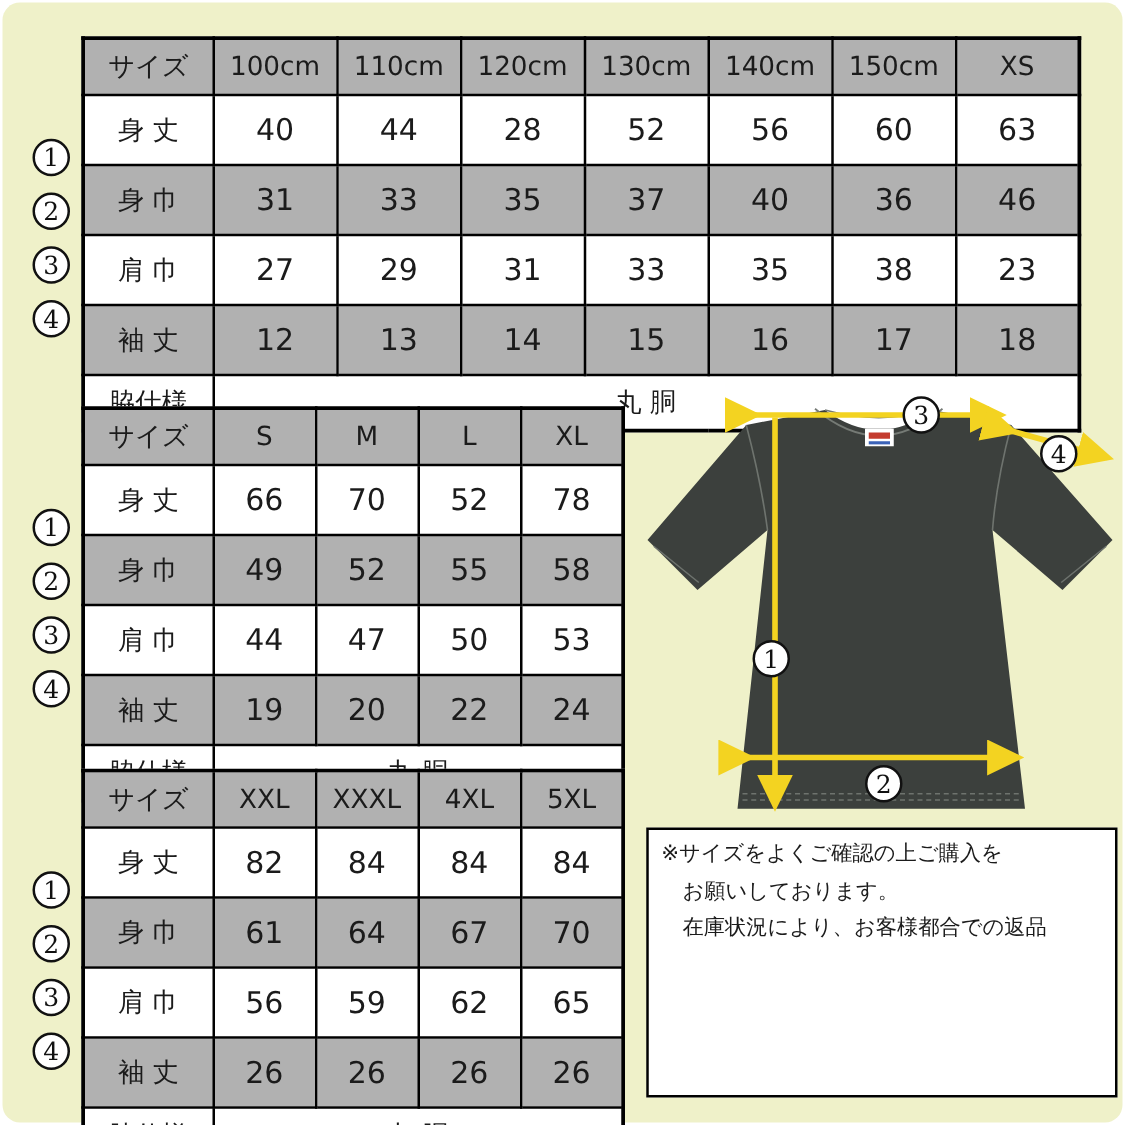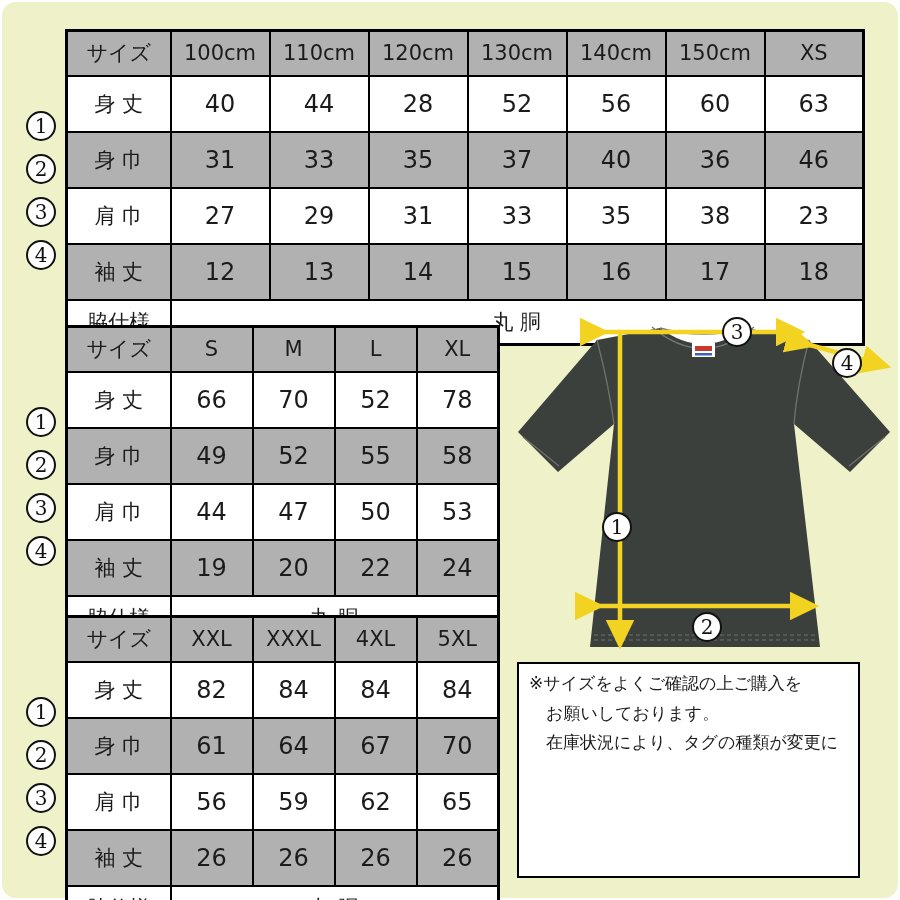--- a/index.html
+++ b/index.html
@@ -53,21 +53,21 @@
   tfoot td{background:#fff;font-size:21px;}
   
   .shirt-svg{position:absolute;left:502px;top:314px;width:400px;height:346px;}
   .shirt-markers span.circ{position:absolute;}
   .shirt-markers .circ:nth-child(1){left:602px;top:512px;}
   .shirt-markers .circ:nth-child(2){left:692px;top:612px;}
   .shirt-markers .circ:nth-child(3){left:722px;top:317px;}
   .shirt-markers .circ:nth-child(4){left:832px;top:348px;}
   
   .note{
-    position:absolute;left:517px;top:662px;width:343px;height:216px;
+    position:absolute;left:517px;top:662px;width:377px;height:216px;
     background:#fff;border:2px solid #000;box-sizing:border-box;
     padding:5px 8px 0 10px;
   }
   .note-line{font-size:17px;line-height:29.5px;white-space:nowrap;padding-left:17px;}
   .note-line.first{padding-left:0;}
 </style>
 </head>
 <body>
 
 <div class="page-bg"></div>
@@ -311,14 +311,14 @@
 <div class="shirt-markers">
     <span class="circ">1</span>
     <span class="circ">2</span>
     <span class="circ">3</span>
     <span class="circ">4</span>
   </div>
 
 <div class="note" id="note-box">
     <div class="note-line first">※サイズをよくご確認の上ご購入を</div>
     <div class="note-line">お願いしております。</div>
-    <div class="note-line">在庫状況により、タグの種類が変更に</div>
+    <div class="note-line">在庫状況により、お客様都合での返品</div>
   </div>
 
 </body></html>

